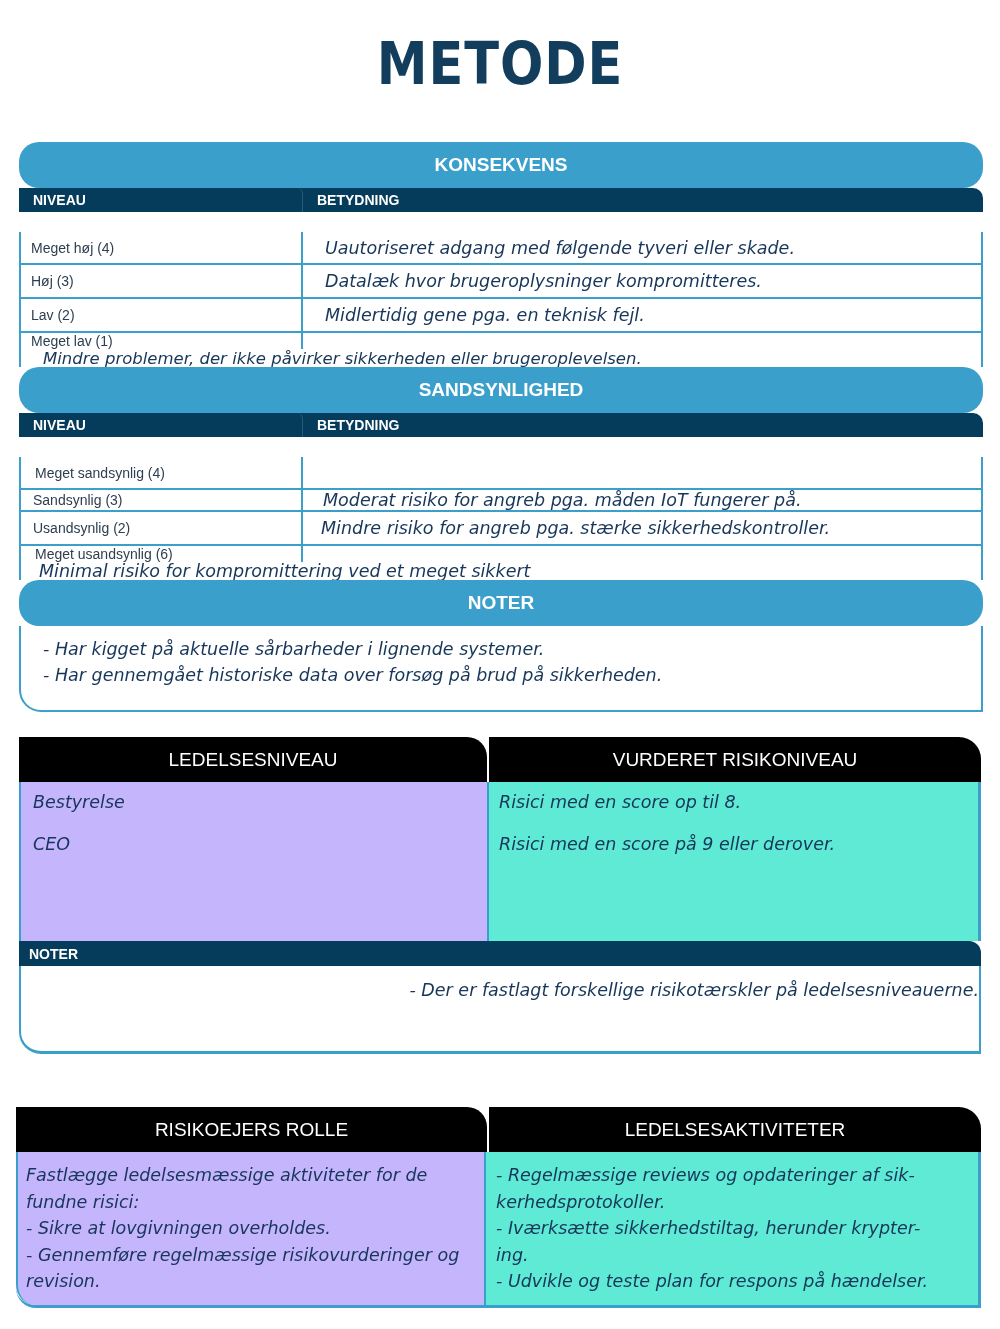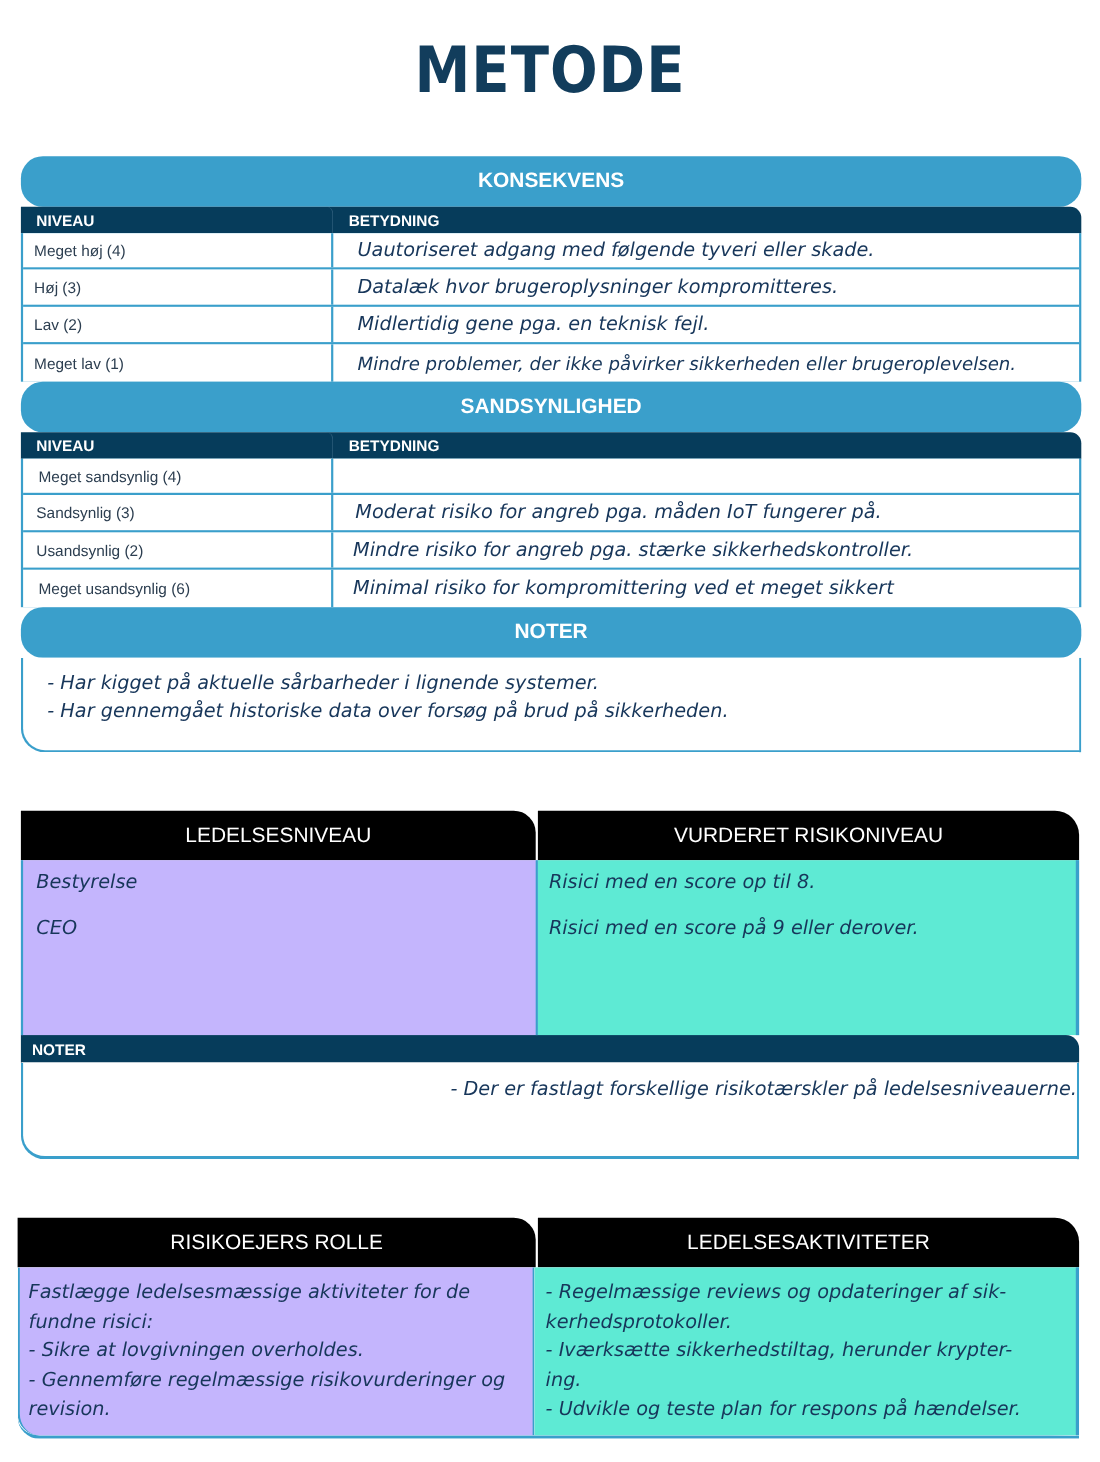--- a/index.html
+++ b/index.html
@@ -22,23 +22,23 @@
     height: 46px; line-height: 46px;
   }
   .bluehead.r-tr { border-top-right-radius: 20px; border-radius: 20px; }
   .tabhead {
     display: flex; background: #063c5b; color: #fff; height: 24px; line-height: 25px;
     font-size: 14px; font-weight: bold; border-top-right-radius: 10px;
   }
   .tabhead .c1 { width: 284px; padding-left: 14px; border-right: 1px solid #2a5a78; border-top-right-radius: 6px; }
   .tabhead .c2 { flex: 1; padding-left: 14px; }
 
-  .rows { background: #3a9fcb; padding: 0 2px 0 2px; }
+  .rows { background: #3a9fcb; padding: 0 2px 0 2px; margin-top: 20px; }
   .row { display: flex; background: #fff; border-bottom: 2px solid #3a9fcb; }
-  .row:last-child { border-bottom: none; }
+  .row:last-child { border-bottom: none; flex-direction: column; }
   .row .c1 {
     width: 282px; border-right: 2px solid #3a9fcb; padding-left: 10px;
     font-size: 14px; color: #2c3e50; display: flex; align-items: center;
   }
   .row .c2 {
     flex: 1; padding-left: 22px; font-size: 17.5px; display: flex; align-items: center;
     white-space: nowrap; overflow: hidden;
   }
   .notesbody {
     background: #fff; border: 2px solid #3a9fcb; border-top: none;
@@ -106,21 +106,21 @@
   <div class="bluehead r-tr">SANDSYNLIGHED</div>
   <div class="tabhead">
     <div class="c1">NIVEAU</div>
     <div class="c2">BETYDNING</div>
   </div>
   <div class="rows">
     <div class="row" style="height:33px">
       <div class="c1" style="padding-left:14px">Meget sandsynlig (4)</div>
       <div class="c2 hand"></div>
     </div>
-    <div class="row" style="height:34px">
+    <div class="row" style="height:22px">
       <div class="c1" style="padding-left:12px">Sandsynlig (3)</div>
       <div class="c2 hand" style="padding-left:20px">Moderat risiko for angreb pga. måden IoT fungerer på.</div>
     </div>
     <div class="row" style="height:34px">
       <div class="c1" style="padding-left:12px">Usandsynlig (2)</div>
       <div class="c2 hand" style="padding-left:18px">Mindre risiko for angreb pga. stærke sikkerhedskontroller.</div>
     </div>
     <div class="row" style="height:34px">
       <div class="c1" style="padding-left:14px">Meget usandsynlig (6)</div>
       <div class="c2 hand" style="padding-left:18px">Minimal risiko for kompromittering ved et meget sikkert</div>

